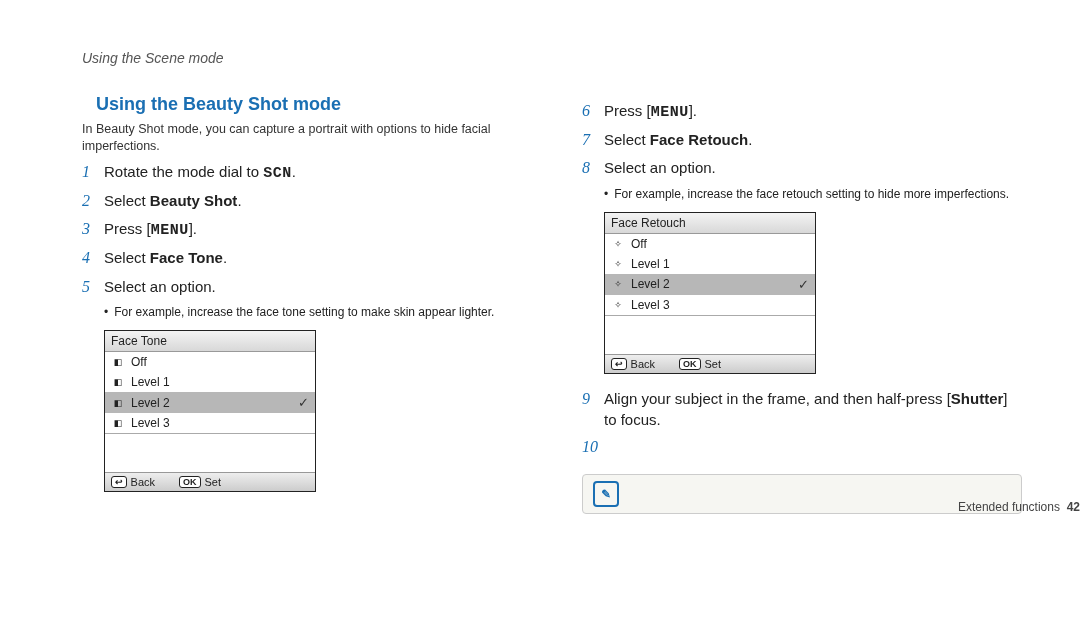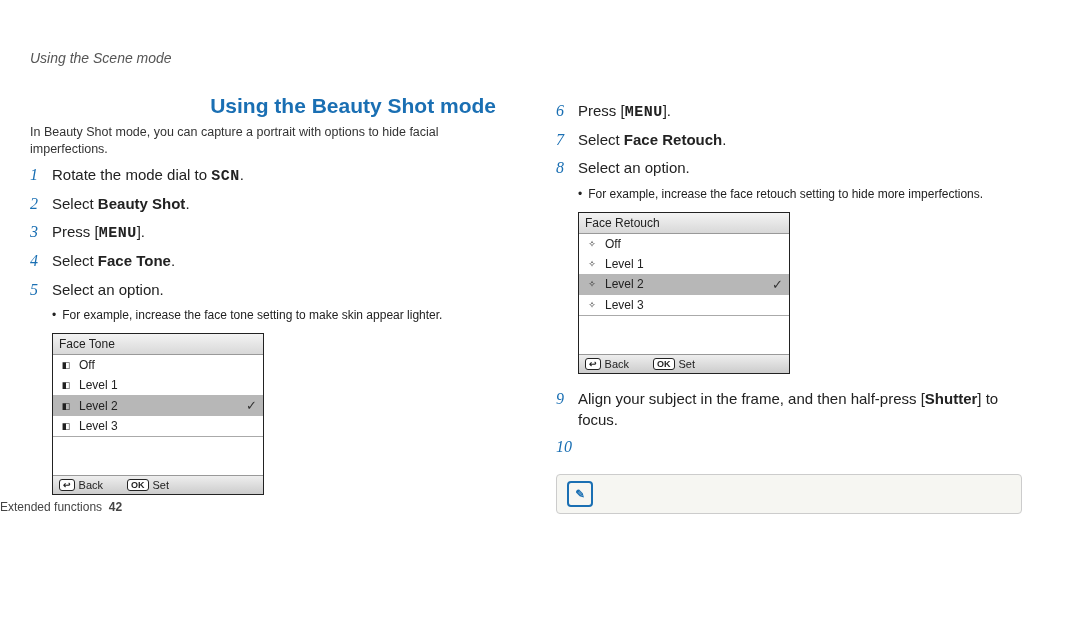--- a/index.html
+++ b/index.html
@@ -9,42 +9,41 @@
     height: 630px;
     font-family: "Segoe UI", "Helvetica Neue", Arial, sans-serif;
     color: #222;
     background: #fff;
   }
   .page {
     position: relative;
     width: 1080px;
     height: 542px;
     box-sizing: border-box;
-    padding: 50px 58px 40px 30px;
+    padding: 50px 58px 40px 82px;
   }
   .header-line {
     font-style: italic;
     font-size: 14px;
     color: #555;
     margin-bottom: 28px;
   }
   .columns {
     display: flex;
     gap: 60px;
   }
   .col {
     flex: 1;
     min-width: 0;
   }
   .section-title {
     color: #1a6fb3;
     font-weight: 700;
-    font-size: 21px;
+    font-size: 18px;
     margin: 0 0 6px 14px;
-    text-align: right;
   }
   .intro {
     font-size: 12.5px;
     color: #333;
     line-height: 1.35;
     margin-bottom: 2px;
   }
   .step {
     display: flex;
     align-items: flex-start;
@@ -162,21 +161,21 @@
     align-items: center;
     justify-content: center;
     font-weight: 700;
     flex-shrink: 0;
   }
   .footer {
     position: absolute;
     bottom: 28px;
     left: 0;
     right: 0;
-    text-align: left;
+    text-align: right;
     font-size: 12px;
     color: #444;
   }
   .footer .pg { font-weight: 700; }
 </style>
 </head>
 <body>
 
 <div class="page">
   <div class="header-line">Using the Scene mode</div>

